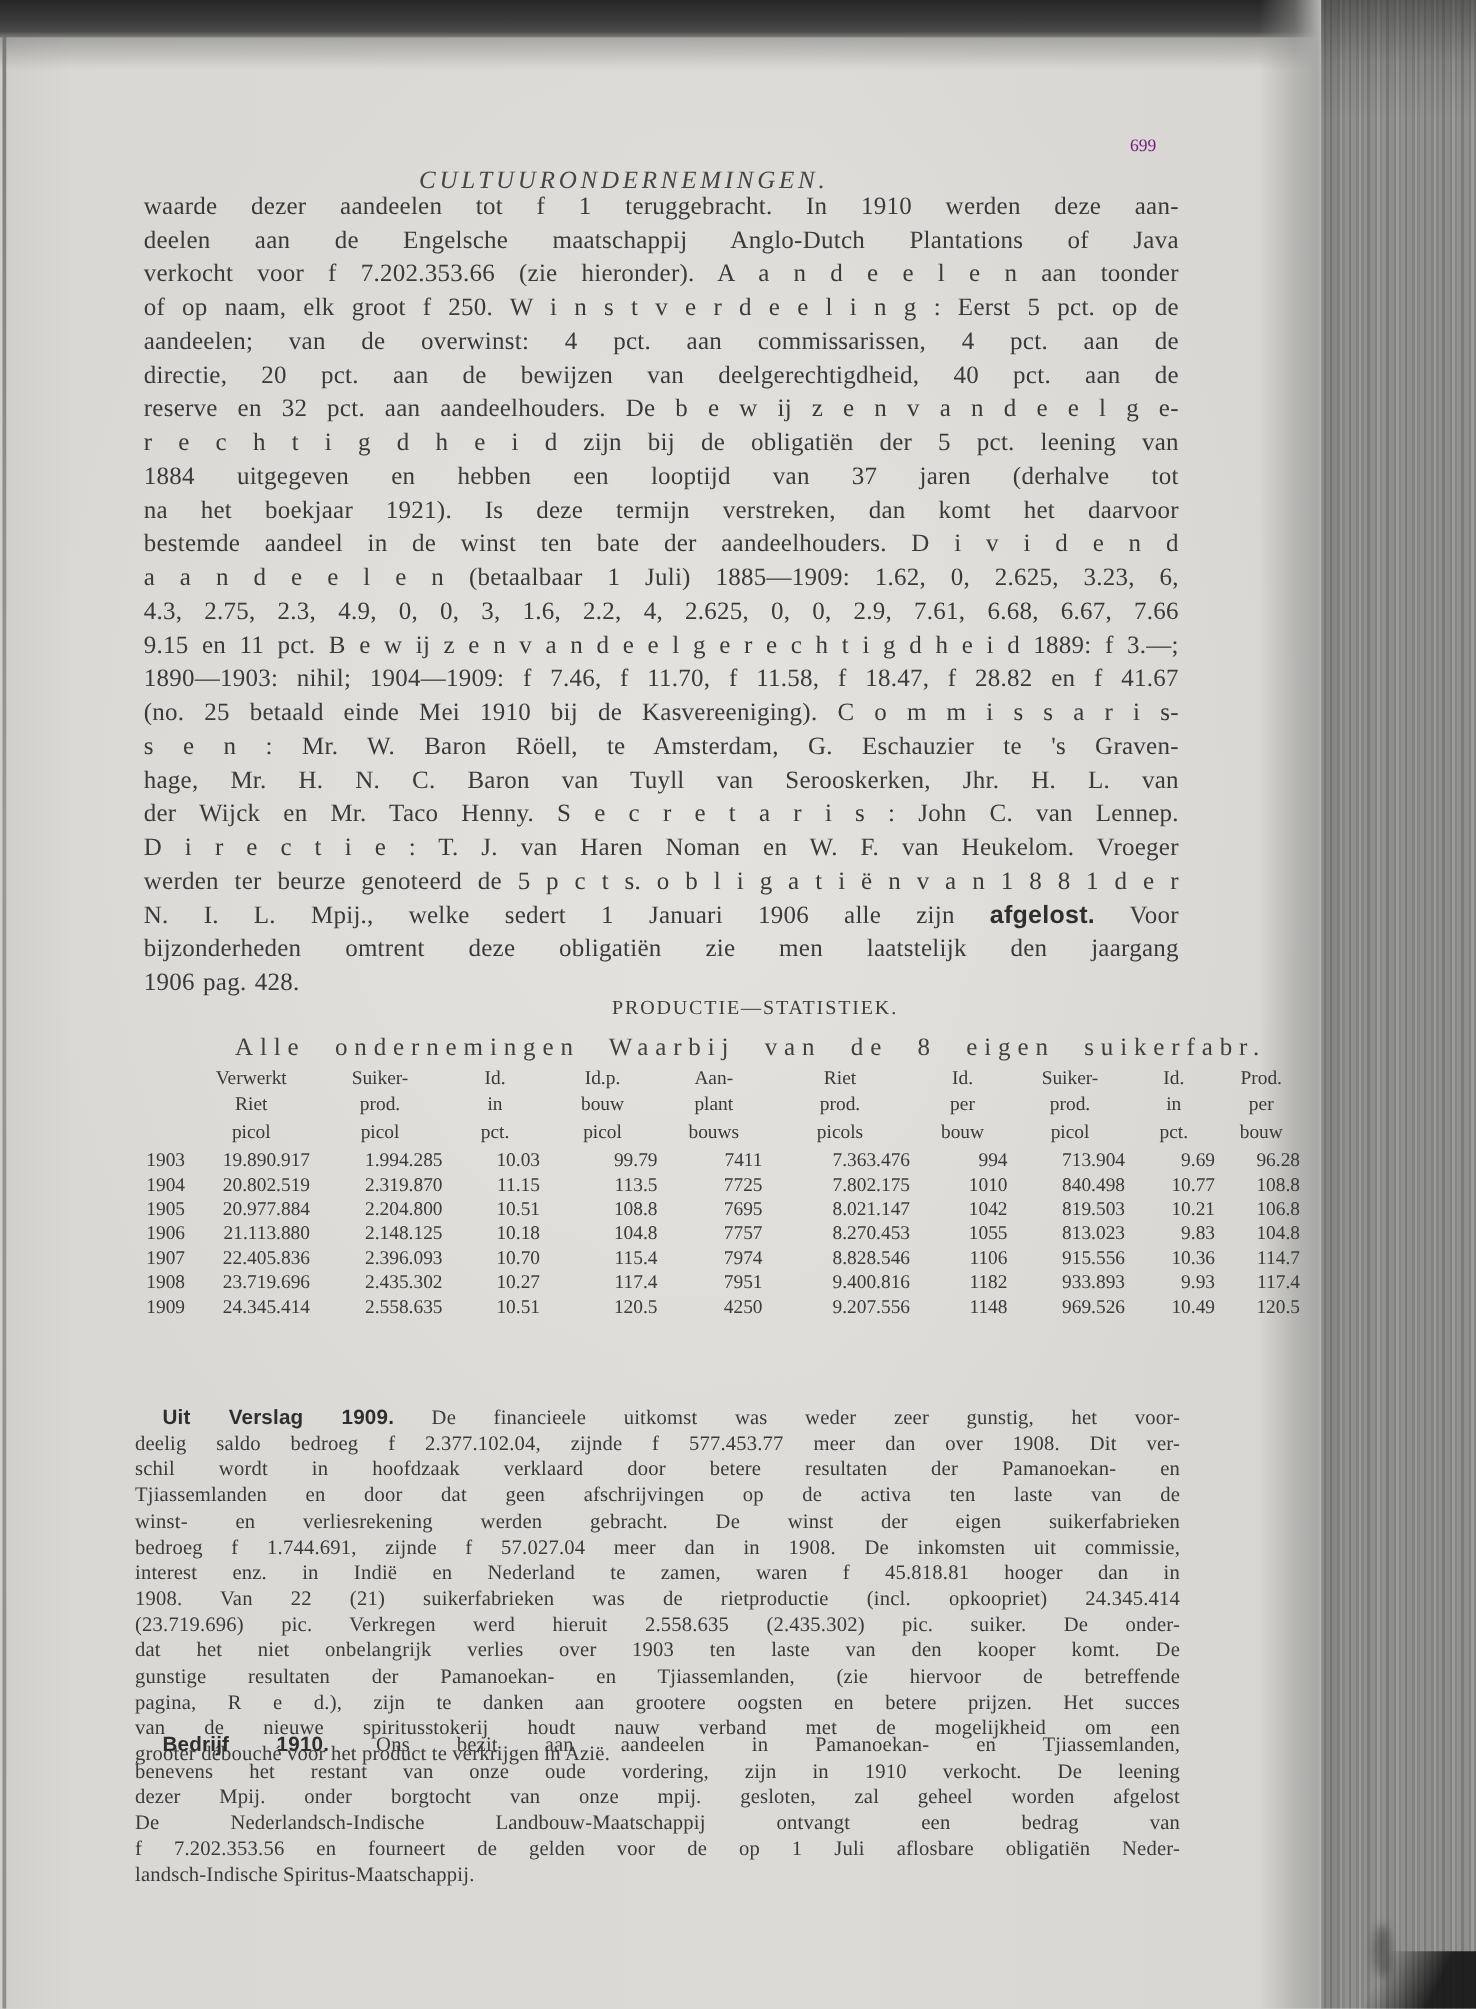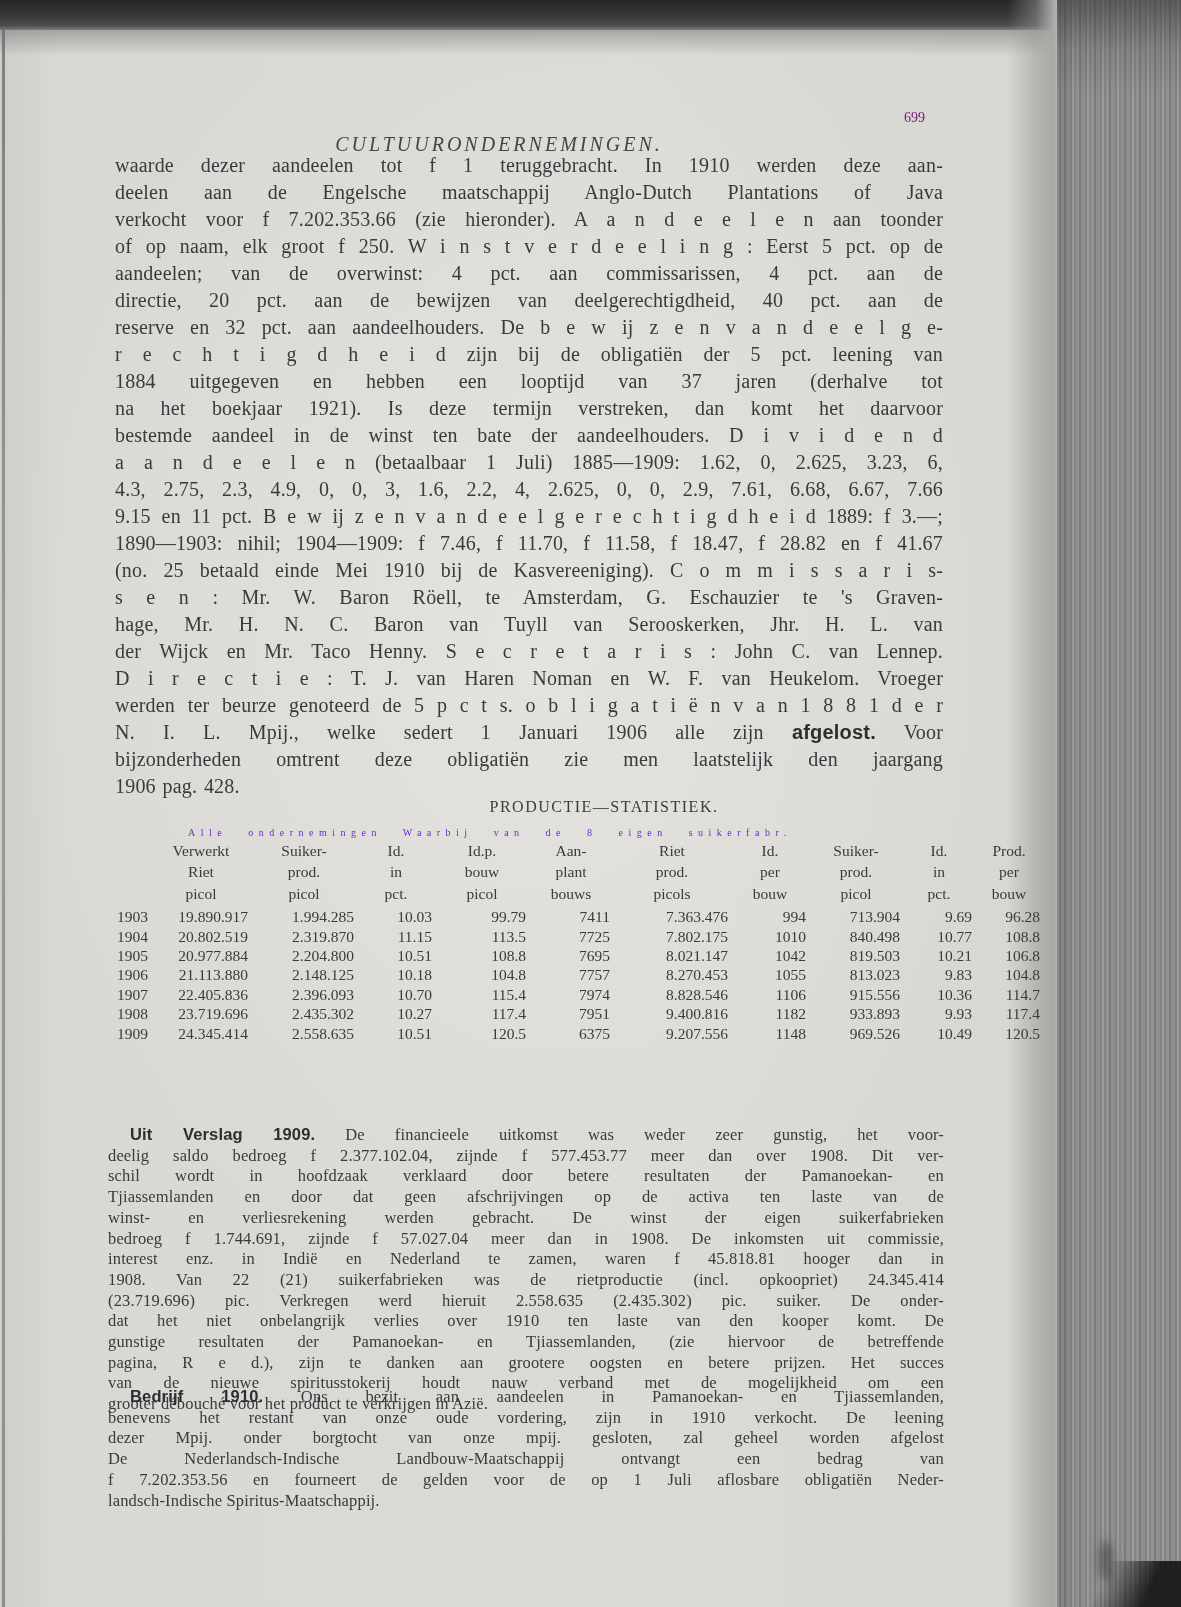--- a/index.html
+++ b/index.html
@@ -74,21 +74,21 @@
   }
   .vpara{top:1124px;}
   .bpara{top:1386px;}
   .smallpara .tline:first-child{text-indent:22px;}
   .bold{font-family:"Liberation Sans", sans-serif;font-weight:700;color:#2e2e30;}
   
   .table-block{position:absolute;top:798px;left:105px;width:938px;font-size:15.5px;}
   .tbl-title{text-align:center;letter-spacing:1.5px;font-size:16px;padding-left:60px;color:#3c3c3e;}
   .tbl-span{
     margin-top:11px;padding-left:83px;white-space:nowrap;
-    letter-spacing:5.5px;word-spacing:13px;font-size:10px;color:#6d28d9;
+    letter-spacing:5.5px;word-spacing:13px;font-size:20px;color:#404040;
   }
   .thead{display:grid;grid-template-columns:46px 100px 106px 78px 94px 84px 118px 78px 94px 72px 68px;margin-top:2px;}
   .hcol{text-align:center;line-height:21.4px;}
   .tbody{margin-top:3px;}
   .trow{display:grid;grid-template-columns:46px 100px 106px 78px 94px 84px 118px 78px 94px 72px 68px;line-height:19.4px;}
   .trow .cell{text-align:right;padding-right:3px;}
 </style>
 </head>
 <body>
 
@@ -271,41 +271,41 @@
         <div class="cell">933.893</div>
         <div class="cell">9.93</div>
         <div class="cell">117.4</div>
       </div>
       <div class="trow">
         <div class="cell">1909</div>
         <div class="cell">24.345.414</div>
         <div class="cell">2.558.635</div>
         <div class="cell">10.51</div>
         <div class="cell">120.5</div>
-        <div class="cell">6375</div>
+        <div class="cell">4250</div>
         <div class="cell">9.207.556</div>
         <div class="cell">1148</div>
         <div class="cell">969.526</div>
         <div class="cell">10.49</div>
         <div class="cell">120.5</div>
       </div>
     </div>
 </div>
 
 <div class="para smallpara vpara">
     <div class="tline"><span class="bold">Uit Verslag 1909.</span><span> De financieele uitkomst was weder zeer gunstig, het voor-</span></div>
     <div class="tline"><span>deelig saldo bedroeg f 2.377.102.04, zijnde f 577.453.77 meer dan over 1908. Dit ver-</span></div>
     <div class="tline"><span>schil wordt in hoofdzaak verklaard door betere resultaten der Pamanoekan- en</span></div>
     <div class="tline"><span>Tjiassemlanden en door dat geen afschrijvingen op de activa ten laste van de</span></div>
     <div class="tline"><span>winst- en verliesrekening werden gebracht. De winst der eigen suikerfabrieken</span></div>
     <div class="tline"><span>bedroeg f 1.744.691, zijnde f 57.027.04 meer dan in 1908. De inkomsten uit commissie,</span></div>
     <div class="tline"><span>interest enz. in Indië en Nederland te zamen, waren f 45.818.81 hooger dan in</span></div>
     <div class="tline"><span>1908. Van 22 (21) suikerfabrieken was de rietproductie (incl. opkoopriet) 24.345.414</span></div>
     <div class="tline"><span>(23.719.696) pic. Verkregen werd hieruit 2.558.635 (2.435.302) pic. suiker. De onder-</span></div>
-    <div class="tline"><span>dat het niet onbelangrijk verlies over 1910 ten laste van den kooper komt. De</span></div>
+    <div class="tline"><span>dat het niet onbelangrijk verlies over 1903 ten laste van den kooper komt. De</span></div>
     <div class="tline"><span>gunstige resultaten der Pamanoekan- en Tjiassemlanden, (zie hiervoor de betreffende</span></div>
     <div class="tline"><span>pagina, R e d.), zijn te danken aan grootere oogsten en betere prijzen. Het succes</span></div>
     <div class="tline"><span>van de nieuwe spiritusstokerij houdt nauw verband met de mogelijkheid om een</span></div>
     <div class="tline lastline"><span>grooter débouché voor het product te verkrijgen in Azië.</span></div>
   </div>
 <div class="para smallpara bpara">
     <div class="tline"><span class="bold">Bedrijf 1910.</span><span> Ons bezit aan aandeelen in Pamanoekan- en Tjiassemlanden,</span></div>
     <div class="tline"><span>benevens het restant van onze oude vordering, zijn in 1910 verkocht. De leening</span></div>
     <div class="tline"><span>dezer Mpij. onder borgtocht van onze mpij. gesloten, zal geheel worden afgelost</span></div>
     <div class="tline"><span>De Nederlandsch-Indische Landbouw-Maatschappij ontvangt een bedrag van</span></div>

